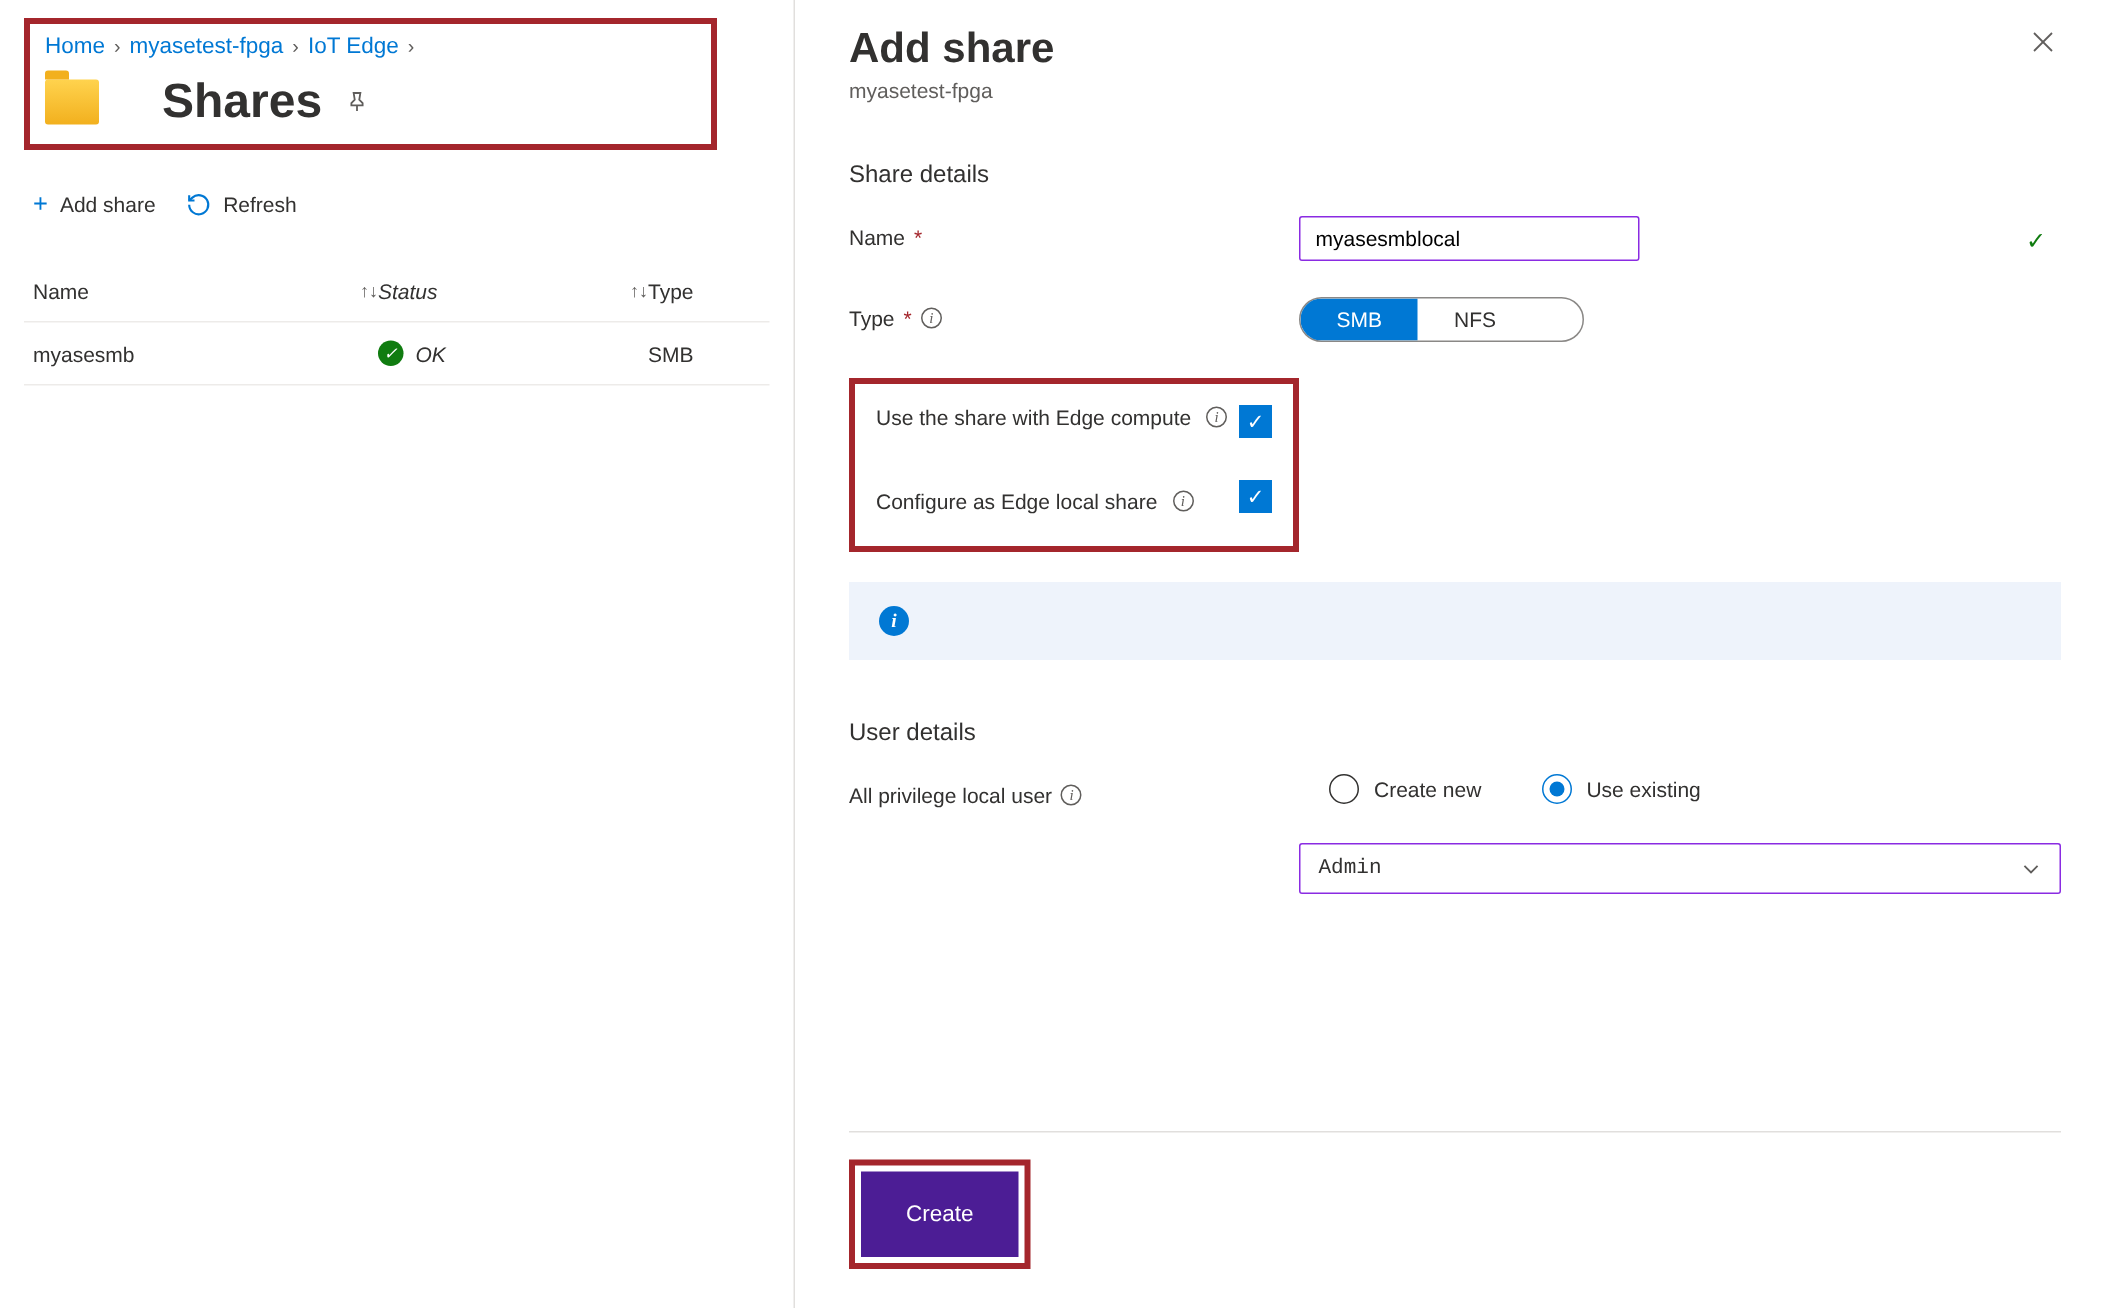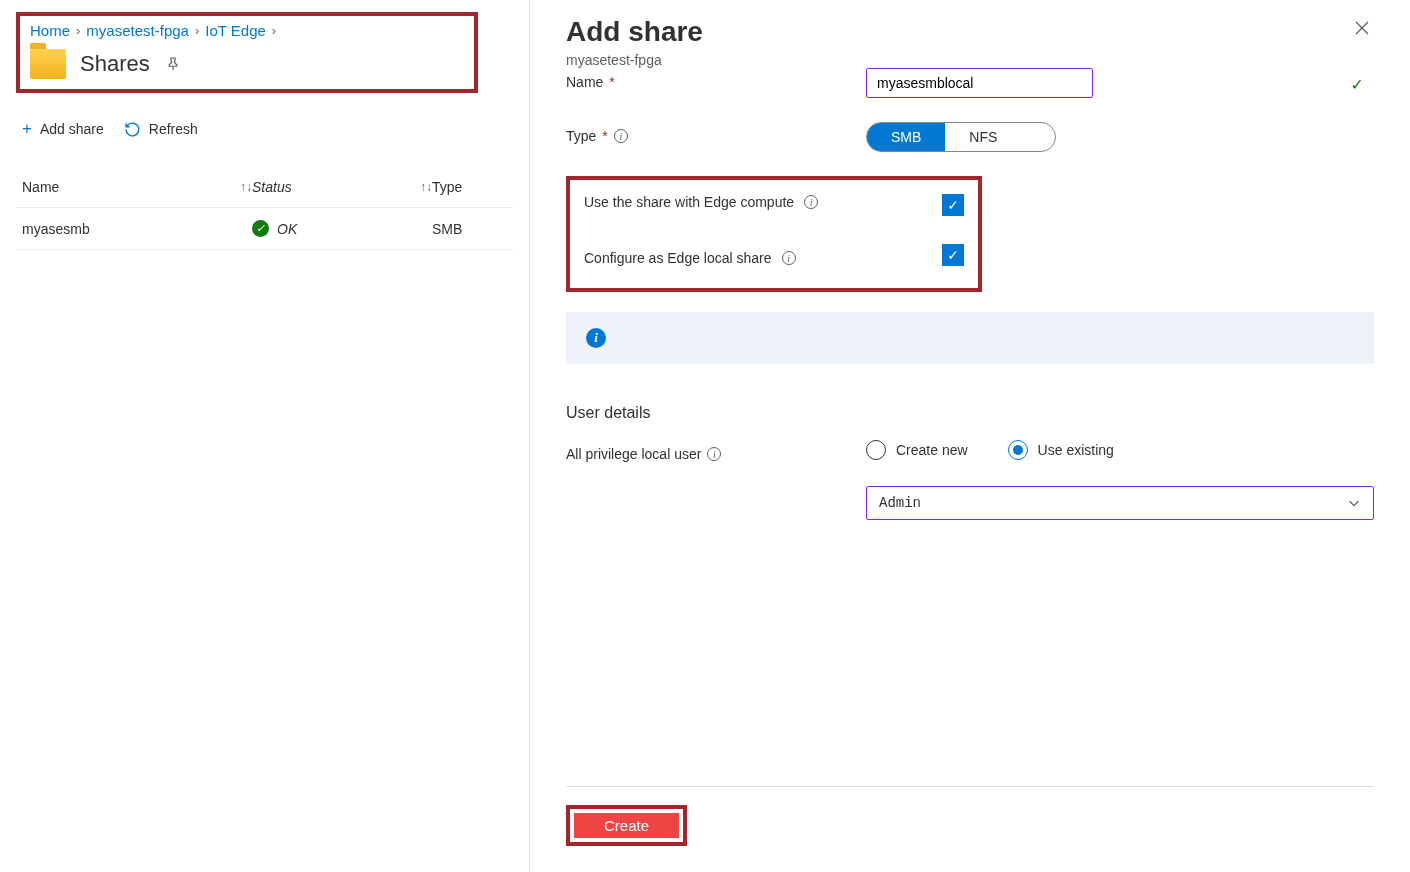--- a/index.html
+++ b/index.html
@@ -5,21 +5,21 @@
 * { box-sizing: border-box; margin: 0; padding: 0; }
 body { font-family: 'Segoe UI', Tahoma, sans-serif; font-size: 14px; color: #323130; background: #fff; width: 1410px; height: 872px; overflow: hidden; display: flex; }
 .left-pane { width: 530px; padding: 12px 16px; border-right: 1px solid #e1dfdd; }
 .breadcrumb-box { border: 4px solid #a4262c; padding: 6px 10px 10px 10px; width: 462px; }
 .breadcrumb { font-size: 15px; color: #0078d4; display: flex; align-items: center; flex-wrap: wrap; gap: 6px; }
 .breadcrumb a { color: #0078d4; text-decoration: none; }
 .chev { color: #605e5c; font-size: 13px; }
 .title-row { display: flex; align-items: center; gap: 14px; margin-top: 10px; }
 .folder-icon { width: 36px; height: 30px; background: linear-gradient(#ffd34e,#f2b01e); border-radius: 2px; position: relative; }
 .folder-icon::before { content: ""; position: absolute; top: -6px; left: 0; width: 16px; height: 6px; background: #f2b01e; border-radius: 2px 2px 0 0; }
-.page-title { font-size: 22px; font-weight: 400; }
+.page-title { font-size: 32px; font-weight: 700; margin-left: 28px; }
 .pin-icon { color: #605e5c; font-size: 18px; }
 .toolbar { display: flex; gap: 20px; margin-top: 26px; padding-left: 6px; }
 .toolbar-btn { display: flex; align-items: center; gap: 8px; color: #323130; cursor: pointer; }
 .toolbar-btn .tb-icon { color: #0078d4; font-size: 17px; }
 .table-wrap { margin-top: 28px; }
 .table-head, .table-row { display: flex; align-items: center; padding: 12px 6px; border-bottom: 1px solid #edebe9; }
 .col-name { width: 230px; display: flex; justify-content: space-between; align-items: center; }
 .col-status { width: 180px; display: flex; justify-content: space-between; align-items: center; font-style: italic; }
 .col-type { width: 60px; }
 .sort-icon { color: #605e5c; font-size: 12px; }
@@ -34,37 +34,37 @@
 .form-row { display: flex; align-items: flex-start; margin-bottom: 24px; }
 .form-label { width: 300px; display: flex; align-items: center; gap: 6px; padding-top: 6px; }
 .req { color: #a4262c; }
 .info-ic { width: 14px; height: 14px; border: 1px solid #605e5c; border-radius: 50%; display: inline-flex; align-items: center; justify-content: center; font-size: 10px; color: #605e5c; font-style: italic; font-family: serif; }
 .text-input { flex: 1; border: 1px solid #8a2be2; border-radius: 2px; padding: 6px 34px 6px 10px; font-size: 14px; position: relative; }
 .input-wrap { flex: 1; position: relative; }
 .input-wrap .check-mark { position: absolute; right: 10px; top: 7px; color: #107c10; font-size: 16px; }
 .pill-group { display: flex; border: 1px solid #8a8886; border-radius: 18px; overflow: hidden; width: 190px; }
 .pill { padding: 6px 24px; text-align: center; cursor: pointer; }
 .pill.active { background: #0078d4; color: #fff; }
-.checkbox-block { border: 4px solid #a4262c; padding: 14px 14px 22px 14px; width: 416px; }
+.checkbox-block { border: 4px solid #a4262c; padding: 14px 14px 22px 14px; width: 300px; }
 .checkbox-row { display: flex; justify-content: space-between; align-items: flex-start; margin-bottom: 28px; }
 .checkbox-row:last-child { margin-bottom: 0; align-items: flex-end; }
 .cb-label-wrap { display: flex; align-items: center; gap: 10px; flex-wrap: wrap; max-width: 290px; }
 .azure-checkbox { width: 22px; height: 22px; background: #0078d4; display: flex; align-items: center; justify-content: center; color: #fff; font-size: 14px; }
 .info-banner { background: #eef3fb; padding: 16px 20px; display: flex; gap: 14px; margin-top: 20px; }
 .info-banner-icon { width: 20px; height: 20px; background: #0078d4; border-radius: 50%; color: #fff; display: flex; align-items: center; justify-content: center; font-size: 13px; font-weight: bold; font-style: italic; font-family: serif; flex-shrink: 0; }
-.radio-group { display: flex; gap: 40px; align-items: center; }
+.radio-group { display: flex; gap: 40px; align-items: center; margin-left: 20px; }
 .radio-item { display: flex; align-items: center; gap: 10px; cursor: pointer; }
 .radio-outer { width: 20px; height: 20px; border: 1px solid #323130; border-radius: 50%; display: flex; align-items: center; justify-content: center; }
 .radio-item.selected .radio-outer { border-color: #0078d4; }
 .radio-inner { width: 10px; height: 10px; background: #0078d4; border-radius: 50%; display: none; }
 .radio-item.selected .radio-inner { display: block; }
 .select-wrap { border: 1px solid #8a2be2; border-radius: 2px; padding: 8px 12px; display: flex; justify-content: space-between; align-items: center; cursor: pointer; font-family: Liberation Mono, monospace; }
 .panel-footer { border-top: 1px solid #e1dfdd; margin-top: auto; padding: 18px 0 26px 0; }
 .create-btn-box { border: 4px solid #a4262c; display: inline-block; padding: 4px; }
-.create-btn { background: #ef4444; color: #fff; border: none; padding: 4px 30px; font-size: 15px; cursor: pointer; }
+.create-btn { background: #4c1d95; color: #fff; border: none; padding: 20px 30px; font-size: 15px; cursor: pointer; }
 svg { display: block; }
 </style>
 </head>
 <body>
 
 <div class="left-pane">
   <div class="breadcrumb-box">
     <div class="breadcrumb">
       <a href="#">Home</a>
       <span class="chev">›</span>
@@ -135,20 +135,21 @@
       <div class="panel-sub">myasetest-fpga</div>
     </div>
     <div class="close-x">
       <svg width="16" height="16" viewBox="0 0 16 16" stroke="#605e5c" stroke-width="1.2">
           <line x1="2" y1="2" x2="14" y2="14"></line>
           <line x1="14" y1="2" x2="2" y2="14"></line>
         </svg>
     </div>
   </div>
 
+  <div class="section-title">Share details</div>
 
   <div class="form-row">
     <div class="form-label">
       <span>Name</span>
       <span class="req">*</span>
     </div>
     <div class="input-wrap">
       <input class="text-input" value="myasesmblocal" style="">
       <span class="check-mark">✓</span>
     </div>

